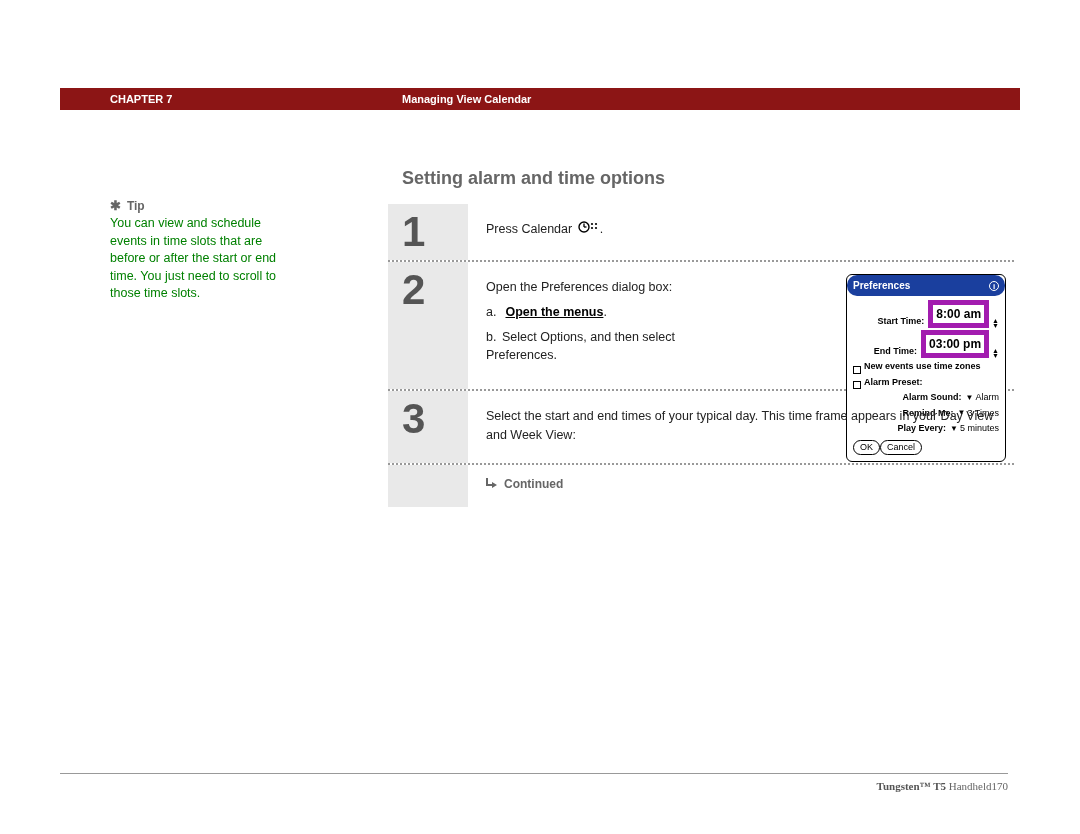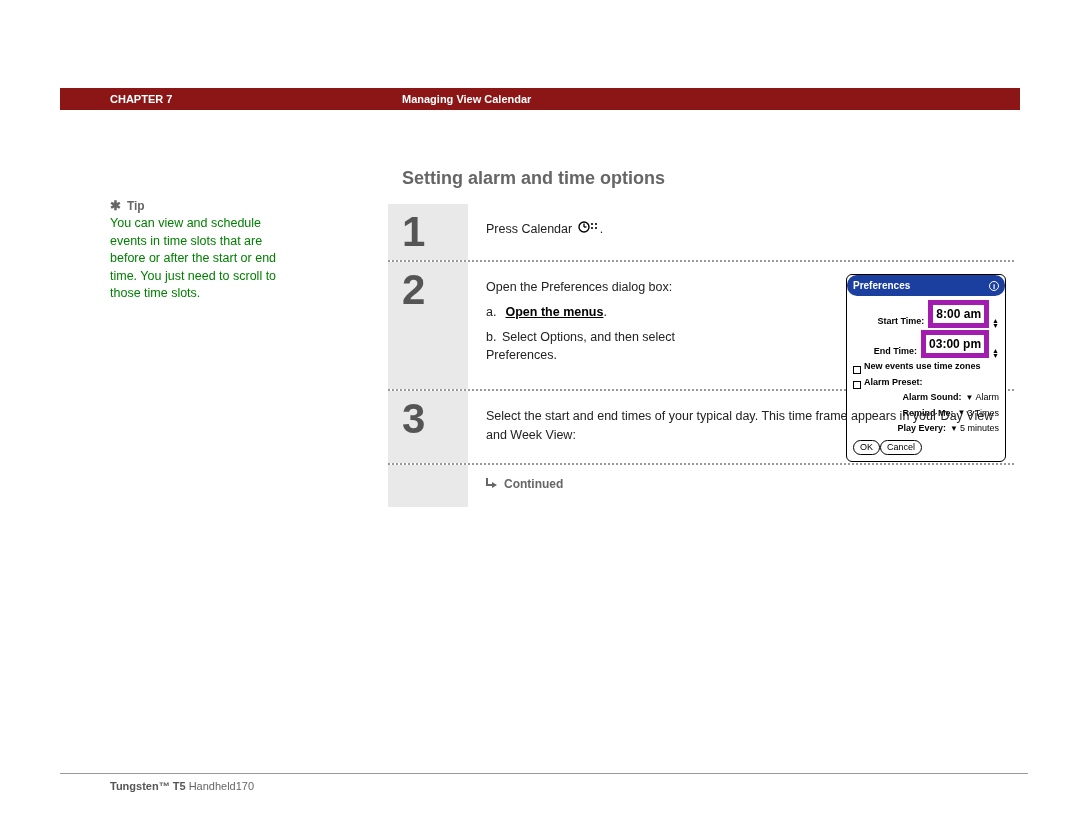--- a/index.html
+++ b/index.html
@@ -200,28 +200,29 @@
     font-weight: bold;
     font-size: 12px;
     display:flex; align-items:center; gap:6px;
     padding-top:10px; padding-bottom:14px;
   }
   .continued-row .step-num { background:#e9e9e9;}
   
   .footer {
     position: absolute;
     left: 60px;
-    right: 52px;
+    right: 72px;
     bottom: 42px;
     border-top: 1px solid #999;
     padding-top: 6px;
     display: flex;
-    justify-content: flex-start;
+    justify-content: flex-end;
     font-size: 11px;
     color: #666;
+    font-family: Liberation Serif, serif;
   }
   .footer .prod { padding-left: 50px; }
   .footer .prod b { color:#555; }
   .cal-icon {
     display:inline-block;
     vertical-align:middle;
     margin: 0 2px;
   }
 </style>
 </head>

